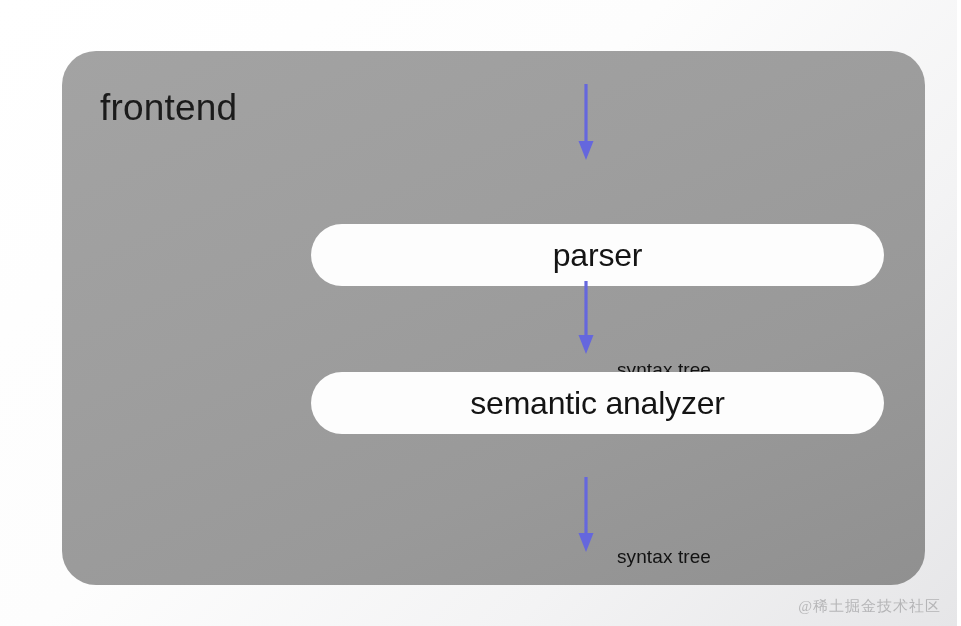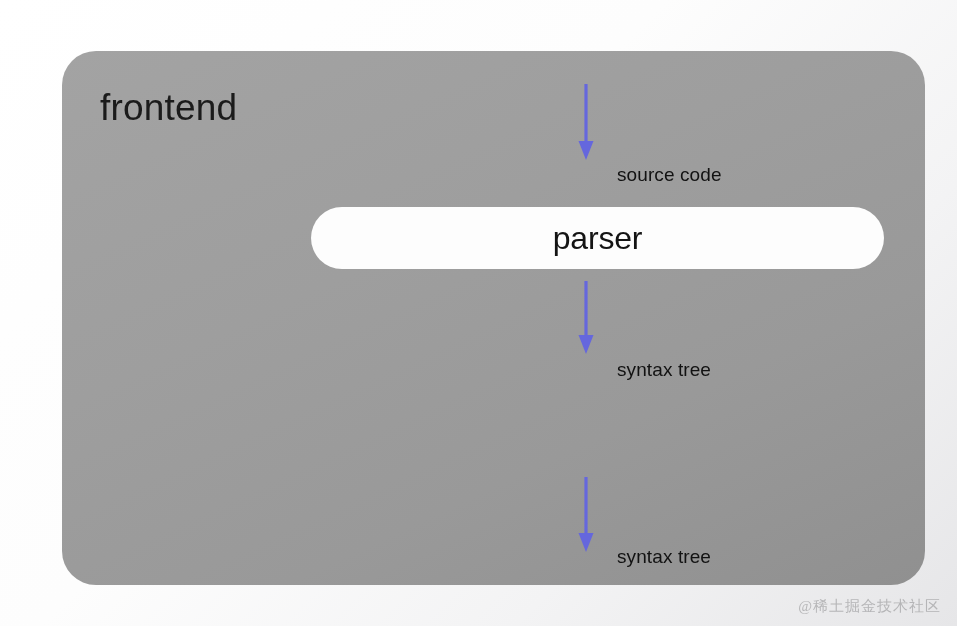--- a/index.html
+++ b/index.html
@@ -51,21 +51,21 @@
     position: absolute;
     left: 311px;
     width: 573px;
     height: 62px;
     border-radius: 31px;
     background: #fdfdfd;
     display: flex;
     align-items: center;
     justify-content: center;
   }
-  .stage-pill.parser { top: 207px; }
+  .stage-pill.parser { top: 224px; }
   .stage-pill.semantic { top: 372px; }
 
   .stage-pill-label {
     font-size: 32px;
     font-weight: 400;
     color: #141414;
     letter-spacing: -0.2px;
     line-height: 1;
     white-space: nowrap;
   }
@@ -119,38 +119,38 @@
   <div class="group-box"></div>
 
   <div class="group-title">frontend</div>
 
   <div class="flow-arrow a1">
     <svg viewBox="0 0 24 76" preserveAspectRatio="none" aria-hidden="true">
       <line x1="12" y1="0" x2="12" y2="61" stroke="#6567dd" stroke-width="3.2"></line>
       <polygon points="12,76 4.5,57 19.5,57" fill="#6567dd"></polygon>
     </svg>
   </div>
-  <div class="edge-label l1">
-    <span>source code</span>
-  </div>
 
   <div class="stage-pill parser">
     <span class="stage-pill-label">parser</span>
   </div>
 
   <div class="flow-arrow a2">
     <svg viewBox="0 0 24 73" preserveAspectRatio="none" aria-hidden="true">
       <line x1="12" y1="0" x2="12" y2="58" stroke="#6567dd" stroke-width="3.2"></line>
       <polygon points="12,73 4.5,54 19.5,54" fill="#6567dd"></polygon>
     </svg>
   </div>
   <div class="edge-label l2">
     <span>syntax tree</span>
   </div>
 
+  <div class="stage-pill semantic">
+    <span class="stage-pill-label">semantic analyzer</span>
+  </div>
 
   <div class="flow-arrow a3">
     <svg viewBox="0 0 24 75" preserveAspectRatio="none" aria-hidden="true">
       <line x1="12" y1="0" x2="12" y2="60" stroke="#6567dd" stroke-width="3.2"></line>
       <polygon points="12,75 4.5,56 19.5,56" fill="#6567dd"></polygon>
     </svg>
   </div>
   <div class="edge-label l3">
     <span>syntax tree</span>
     

